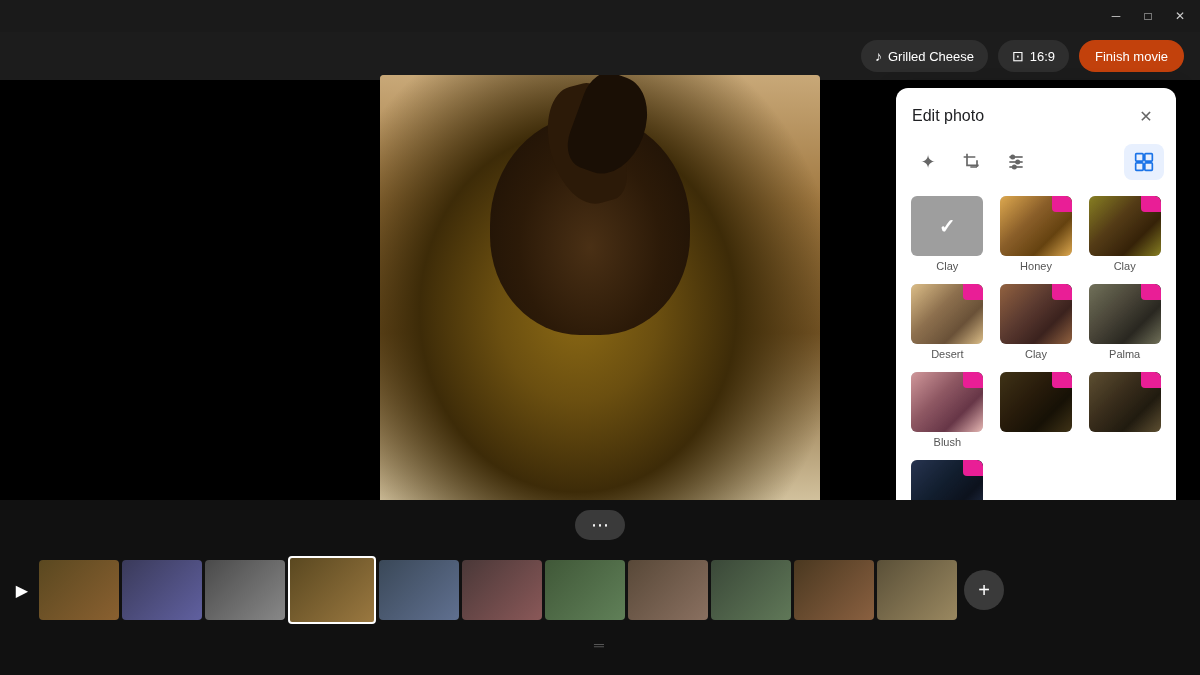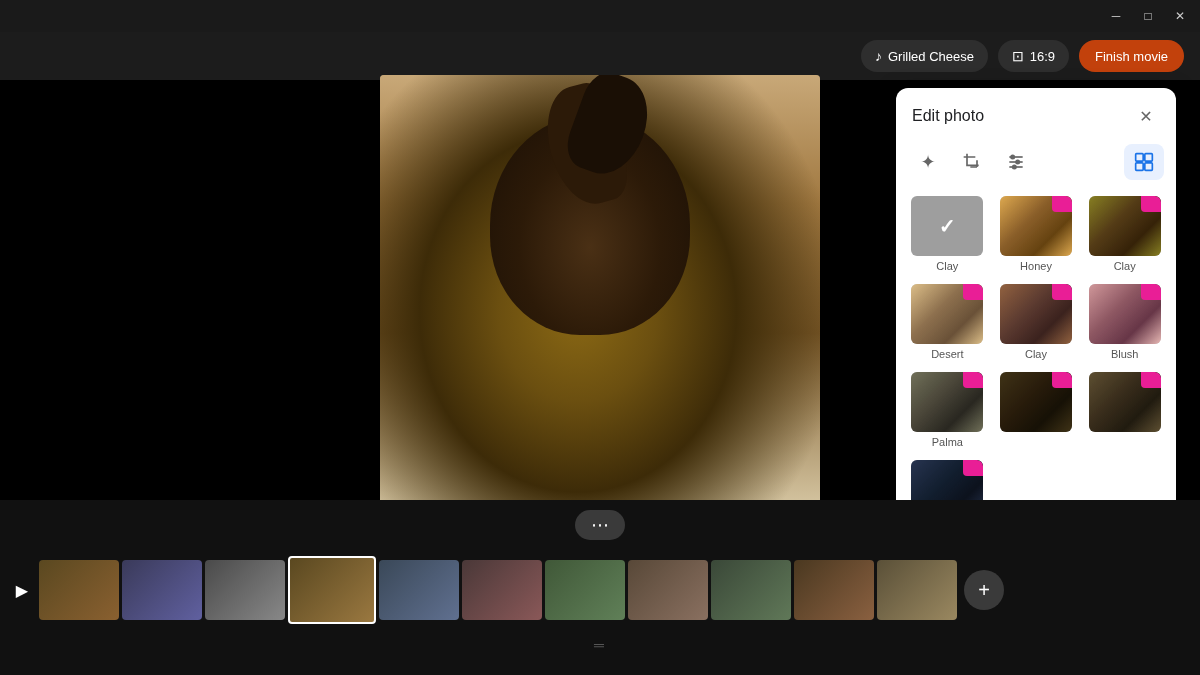--- a/index.html
+++ b/index.html
@@ -521,32 +521,32 @@
     <div class="filter-item">
       <div class="filter-thumb">
         <div class="dog-thumb clay"></div>
         <div class="thumb-corner"></div>
       </div>
       <span class="filter-label">Clay</span>
     </div>
 
     <div class="filter-item">
       <div class="filter-thumb">
+        <div class="dog-thumb palma"></div>
+        <div class="thumb-corner"></div>
+      </div>
+      <span class="filter-label">Palma</span>
+    </div>
+
+    <div class="filter-item">
+      <div class="filter-thumb">
         <div class="dog-thumb blush"></div>
         <div class="thumb-corner"></div>
       </div>
       <span class="filter-label">Blush</span>
-    </div>
-
-    <div class="filter-item">
-      <div class="filter-thumb">
-        <div class="dog-thumb palma"></div>
-        <div class="thumb-corner"></div>
-      </div>
-      <span class="filter-label">Palma</span>
     </div>
 
     <div class="filter-item">
       <div class="filter-thumb">
         <div class="dog-thumb partial"></div>
         <div class="thumb-corner"></div>
       </div>
       <span class="filter-label"></span>
     </div>
     <div class="filter-item">

